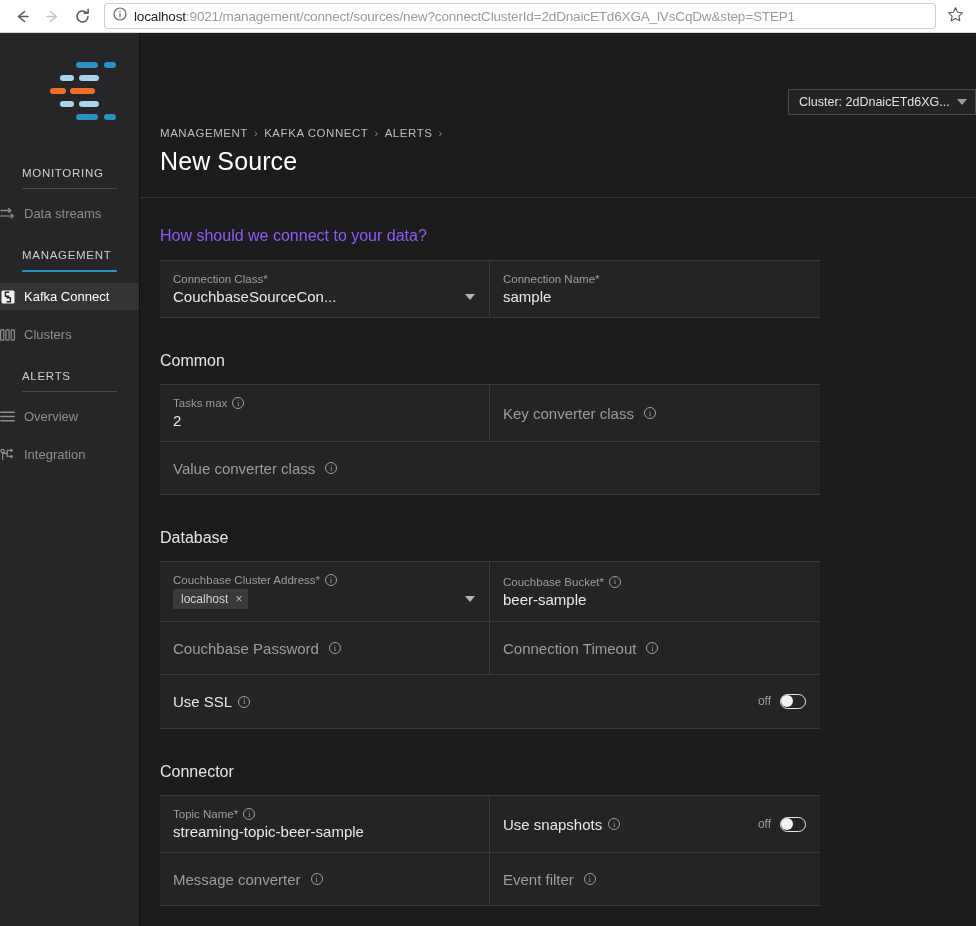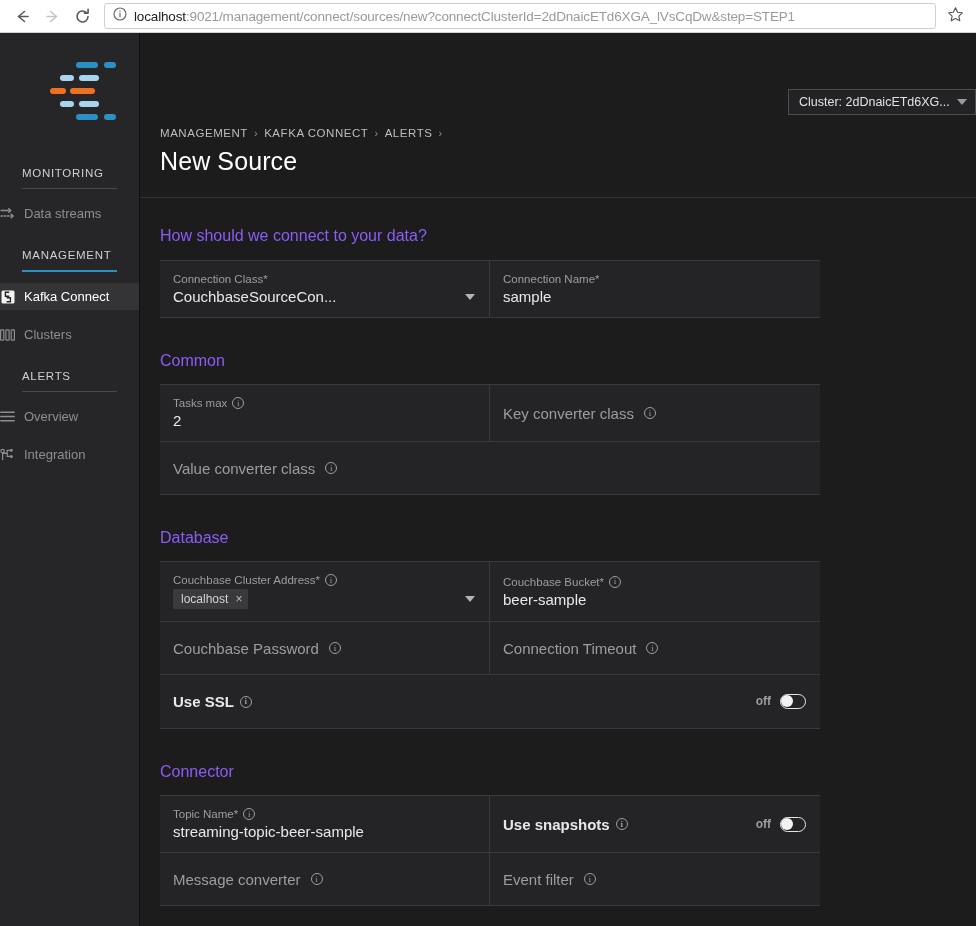--- a/index.html
+++ b/index.html
@@ -183,21 +183,21 @@
     height: 736px;
     overflow: hidden;
   }
   .q-title {
     color: #8b5cf6;
     font-size: 16px;
     font-weight: 400;
     margin-bottom: 15px;
   }
   .sec-title {
-    color: #8b5cf6;
+    color: #e5e5e5;
     font-size: 16px;
     font-weight: 400;
     margin: 34px 0 14px 0;
   }
 
   
   .form-block {
     width: 660px;
     border-top: 1px solid #3a3a3d;
     border-bottom: 1px solid #3a3a3d;
@@ -216,21 +216,20 @@
     flex-direction: column;
     justify-content: center;
   }
   .cell.divided { border-right: 1px solid #3a3a3d; }
   .cell.full { flex: 1 1 100%; }
   .cell.tall { min-height: 53px; }
   .cell.toggle-cell {
     flex-direction: row;
     align-items: center;
     justify-content: space-between;
-    font-weight: bold;
   }
 
   .lbl-small {
     font-size: 11.5px;
     color: #9d9d9f;
     display: flex;
     align-items: center;
     gap: 5px;
     margin-bottom: 3px;
   }

